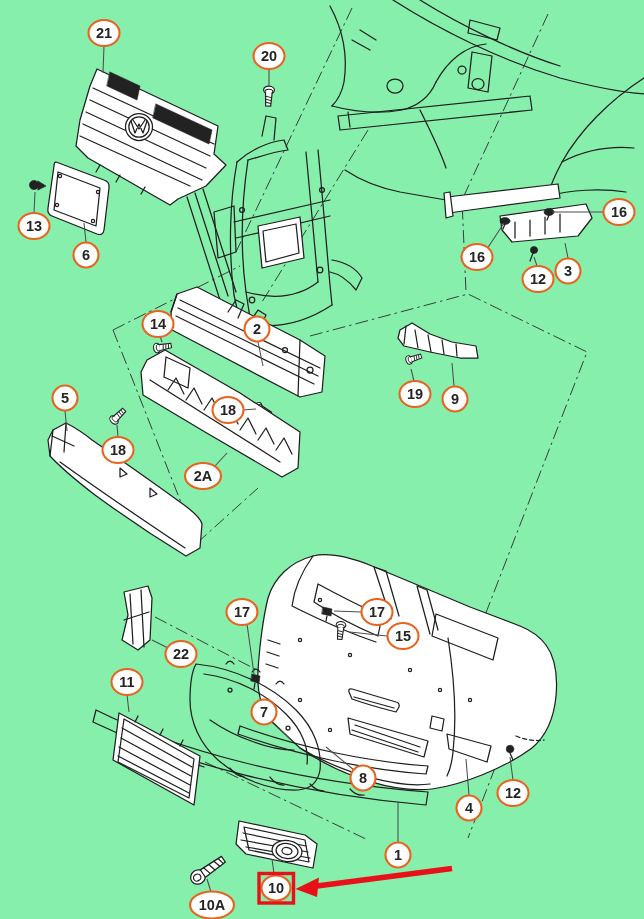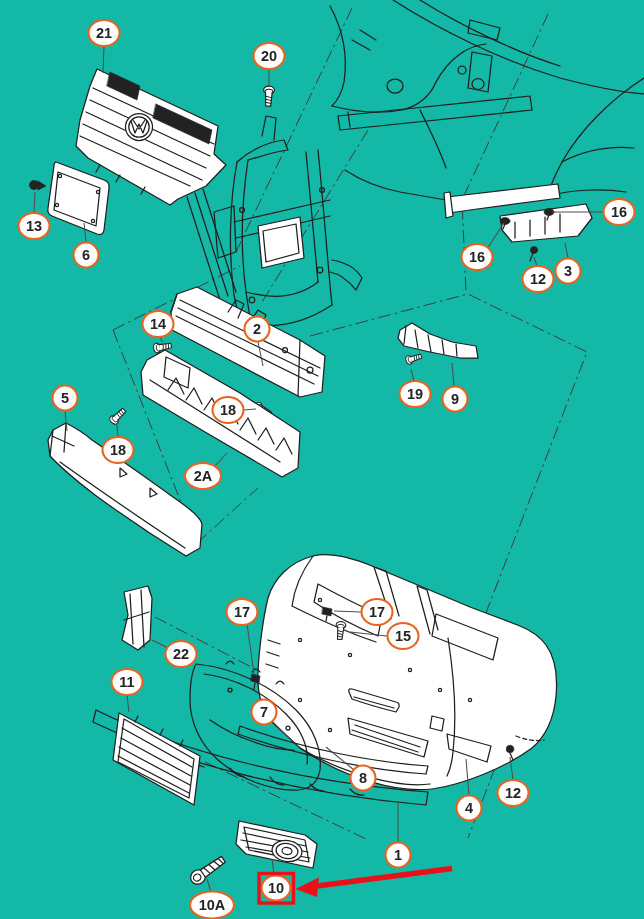--- a/index.html
+++ b/index.html
@@ -1,16 +1,16 @@
 <!DOCTYPE html>
 <html><head>
 <meta charset="utf-8">
 <style>
   html,body{margin:0;padding:0;background:#fff;}
-  .stage{position:relative;width:644px;height:919px;background:#14b8a6;overflow:hidden;
+  .stage{position:relative;width:644px;height:919px;background:#86efac;overflow:hidden;
          font-family:"Liberation Sans",sans-serif;}
   svg{position:absolute;left:0;top:0;}
   .part path,.part line,.part ellipse,.part rect,.part circle,.part polyline{
       fill:none;stroke:#1f1f1f;stroke-width:1.25;stroke-linecap:round;stroke-linejoin:round;}
   .part .solid{fill:#222;stroke:#222;stroke-width:.6;}
   .part .paper{fill:#fff;}
   .cline{fill:none;stroke:#3c3c3c;stroke-width:1;stroke-dasharray:13 4 2.5 4;}
   .leader{stroke:#4d4d4d;stroke-width:1.05;fill:none;}
   .callout ellipse{fill:#fff;stroke:#e8641e;stroke-width:2.1;}
   .callout text{fill:#242424;font-size:14.5px;font-weight:700;text-anchor:middle;

